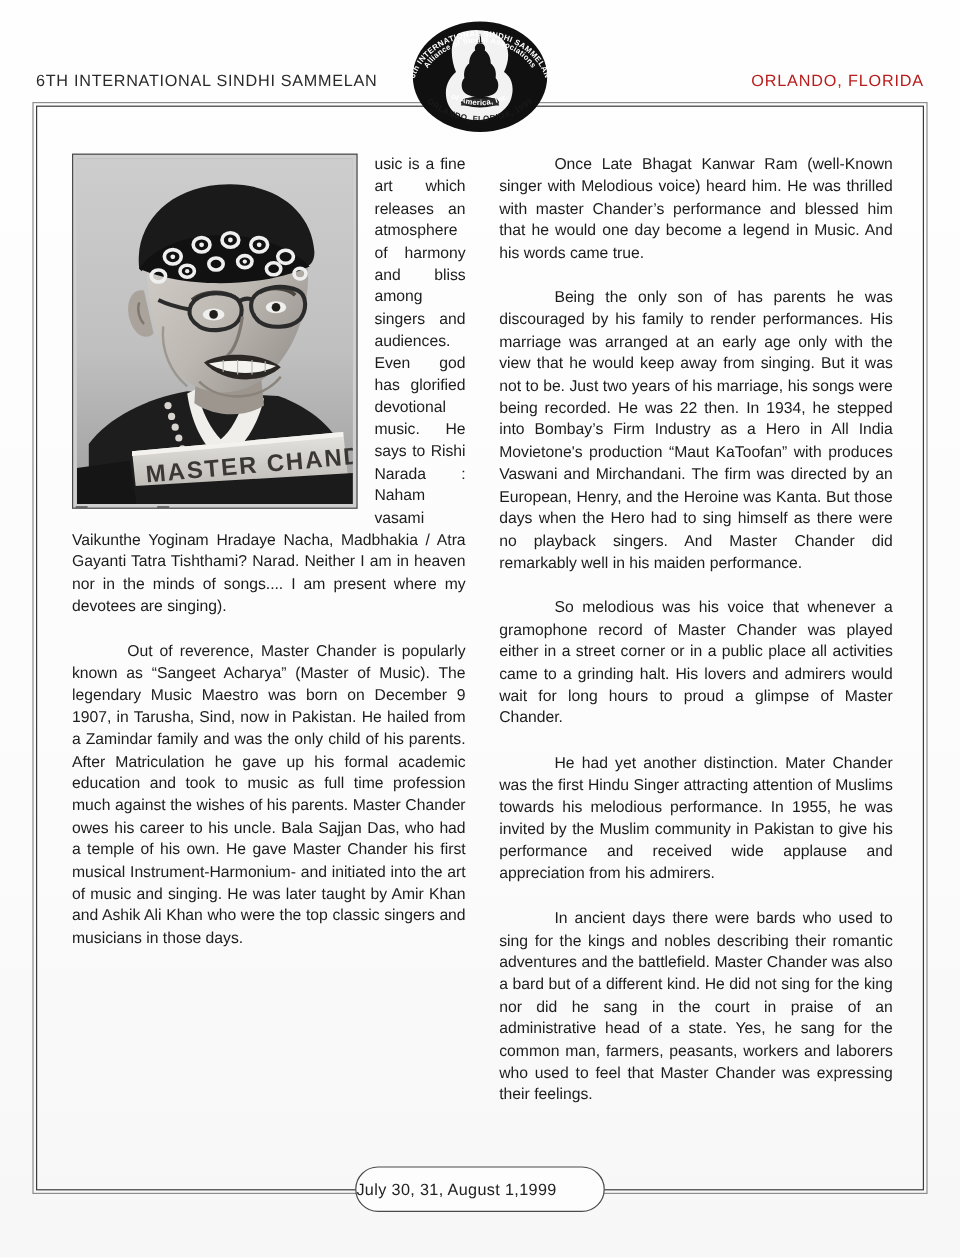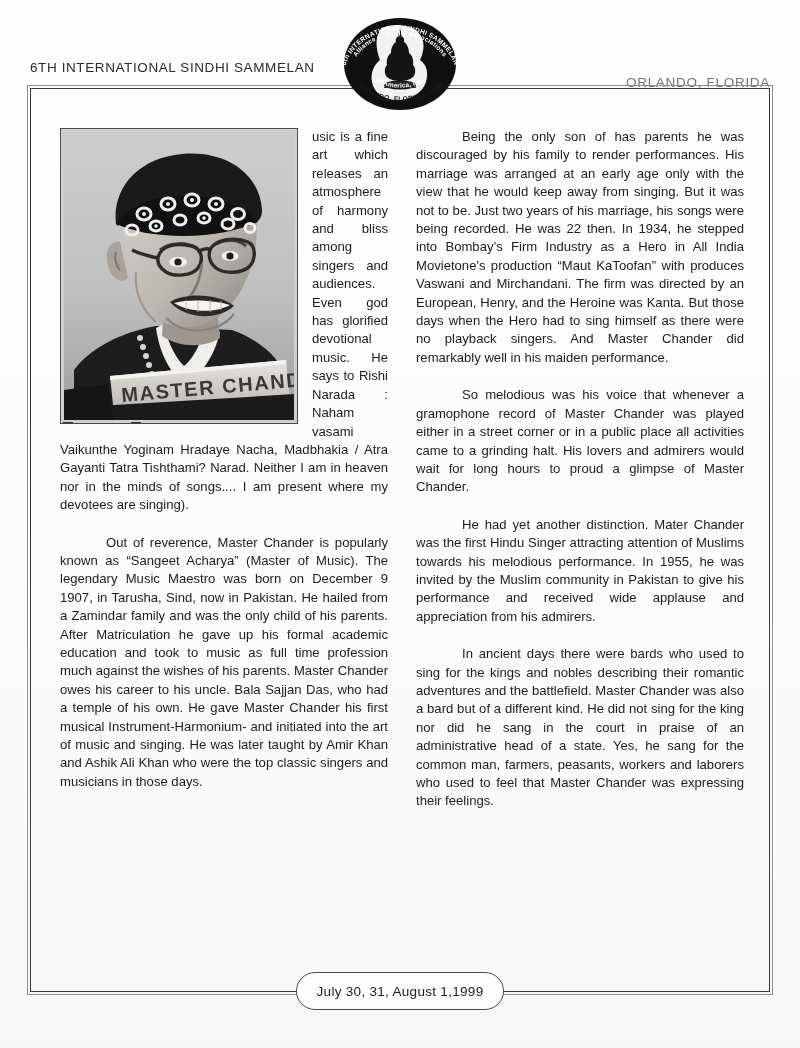--- a/index.html
+++ b/index.html
@@ -34,24 +34,24 @@
     position: absolute;
     left: 30px; top: 0;
     font-size: 13.5px;
     letter-spacing: 0.6px;
     color: #2a2a2a;
     font-stretch: condensed;
     white-space: nowrap;
   }
   .hdr-right {
     position: absolute;
-    right: 30px; top: 15px;
+    right: 30px; top: 0;
     font-size: 13.5px;
     letter-spacing: 0.7px;
-    color: #737373;
+    color: #b91c1c;
     white-space: nowrap;
   }
 
   
   .emblem {
     position: absolute;
     left: 50%;
     transform: translateX(-50%);
     top: 6px;
     width: 140px; height: 112px;
@@ -146,21 +146,21 @@
     position: absolute;
     left: 50%;
     transform: translateX(-50%);
     top: 972px;
     width: 208px; height: 38px;
     border: 1.4px solid #4a4a4a;
     border-radius: 19px;
     background: #fdfdfd;
     display: flex;
     align-items: center;
-    justify-content: center;
+    justify-content: flex-start;
     z-index: 5;
   }
   .footer-pill span {
     font-size: 13.5px;
     letter-spacing: 0.3px;
     color: #222;
     white-space: nowrap;
   }
   .page-number {
     position: absolute;
@@ -356,20 +356,21 @@
         <div class="stand s2"></div>
       </figure>
 
       <p class="para no-indent">usic is a fine art which releases an atmosphere of harmony and bliss among singers and audiences. Even god has glorified devotional music. He says to Rishi Narada : Naham vasami Vaikunthe Yoginam Hradaye Nacha, Madbhakia / Atra Gayanti Tatra Tishthami? Narad. Neither I am in heaven nor in the minds of songs.... I am present where my devotees are singing).</p>
     </div>
 
     <p class="para">Out of reverence, Master Chander is popularly known as “Sangeet Acharya” (Master of Music). The legendary Music Maestro was born on December 9 1907, in Tarusha, Sind, now in Pakistan. He hailed from a Zamindar family and was the only child of his parents. After Matriculation he gave up his formal academic education and took to music as full time profession much against the wishes of his parents. Master Chander owes his career to his uncle. Bala Sajjan Das, who had a temple of his own. He gave Master Chander his first musical Instrument-Harmonium- and initiated into the art of music and singing. He was later taught by Amir Khan and Ashik Ali Khan who were the top classic singers and musicians in those days.</p>
   </div>
 
   <div class="col col-right">
+    <p class="para">Once Late Bhagat Kanwar Ram (well-Known singer with Melodious voice) heard him. He was thrilled with master Chander’s performance and blessed him that he would one day become a legend in Music. And his words came true.</p>
     <p class="para">Being the only son of has parents he was discouraged by his family to render performances. His marriage was arranged at an early age only with the view that he would keep away from singing. But it was not to be. Just two years of his marriage, his songs were being recorded. He was 22 then. In 1934, he stepped into Bombay’s Firm Industry as a Hero in All India Movietone's production “Maut KaToofan” with produces Vaswani and Mirchandani. The firm was directed by an European, Henry, and the Heroine was Kanta. But those days when the Hero had to sing himself as there were no playback singers. And Master Chander did remarkably well in his maiden performance.</p>
     <p class="para">So melodious was his voice that whenever a gramophone record of Master Chander was played either in a street corner or in a public place all activities came to a grinding halt. His lovers and admirers would wait for long hours to proud a glimpse of Master Chander.</p>
     <p class="para">He had yet another distinction. Mater Chander was the first Hindu Singer attracting attention of Muslims towards his melodious performance. In 1955, he was invited by the Muslim community in Pakistan to give his performance and received wide applause and appreciation from his admirers.</p>
     <p class="para">In ancient days there were bards who used to sing for the kings and nobles describing their romantic adventures and the battlefield. Master Chander was also a bard but of a different kind. He did not sing for the king nor did he sang in the court in praise of an administrative head of a state. Yes, he sang for the common man, farmers, peasants, workers and laborers who used to feel that Master Chander was expressing their feelings.</p>
   </div>
 </div>
 
 <div class="footer-pill">
   <span>July 30, 31, August 1,1999</span>
 </div>

